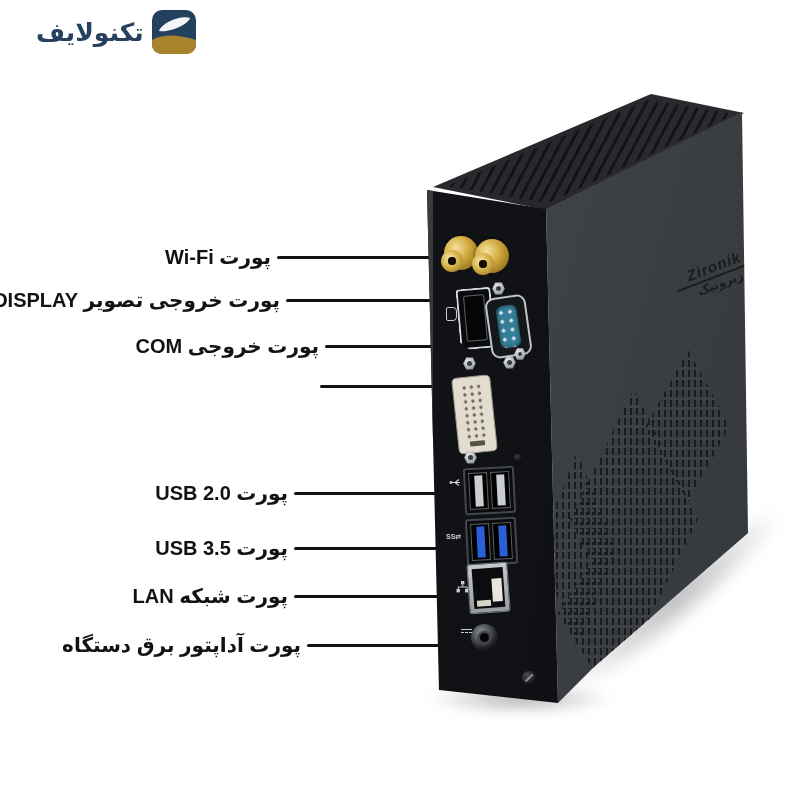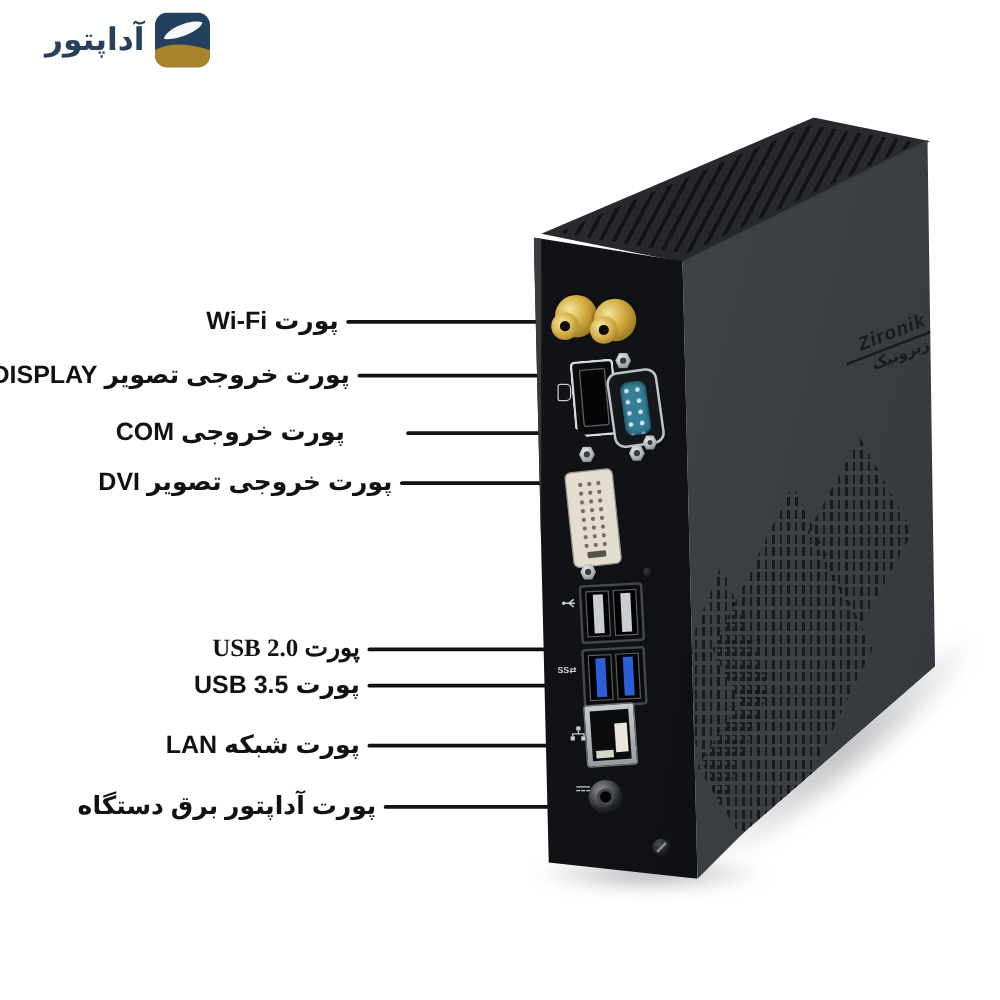--- a/index.html
+++ b/index.html
@@ -145,40 +145,39 @@
 </style>
 </head>
 <body>
 
 <div class="abs logo">
   <svg class="logo-icon" viewBox="0 0 44 44">
     <rect x="0" y="0" width="44" height="44" rx="10" fill="#23405e"></rect>
     <path d="M0 30 C 10 24 26 24 44 30 L 44 34 C 44 40 40 44 34 44 L 10 44 C 4 44 0 40 0 34 Z" fill="#a8842c"></path>
     <path d="M7 21 C 10 12 30 5 38 8 C 36 15 16 23 7 21 Z" fill="#f5f7f9"></path>
   </svg>
-  <span class="logo-text">آداپتور</span>
+  <span class="logo-text">تکنولایف</span>
 </div>
 
 <div class="abs ann" style="top:242px;">
   <span class="lbl">پورت Wi-Fi</span>
   <span class="line" style="width:175px;"></span>
 </div>
 <div class="abs ann" style="top:285px;">
   <span class="lbl">پورت خروجی تصویر DISPLAY</span>
   <span class="line" style="width:166px;"></span>
 </div>
-<div class="abs ann" style="top:331px;gap:43px;">
+<div class="abs ann" style="top:331px;">
   <span class="lbl">پورت خروجی COM</span>
   <span class="line" style="width:127px;"></span>
 </div>
 <div class="abs ann" style="top:371px;">
-  <span class="lbl">پورت خروجی تصویر DVI</span>
   <span class="line" style="width:132px;"></span>
 </div>
-<div class="abs ann" style="top:504px;font-family:Liberation Serif, serif;">
+<div class="abs ann" style="top:478px;">
   <span class="lbl">پورت USB 2.0</span>
   <span class="line" style="width:158px;"></span>
 </div>
 <div class="abs ann" style="top:533px;">
   <span class="lbl">پورت USB 3.5</span>
   <span class="line" style="width:158px;"></span>
 </div>
 <div class="abs ann" style="top:581px;margin-left:26px;">
   <span class="lbl">پورت شبکه LAN</span>
   <span class="line" style="width:158px;"></span>

